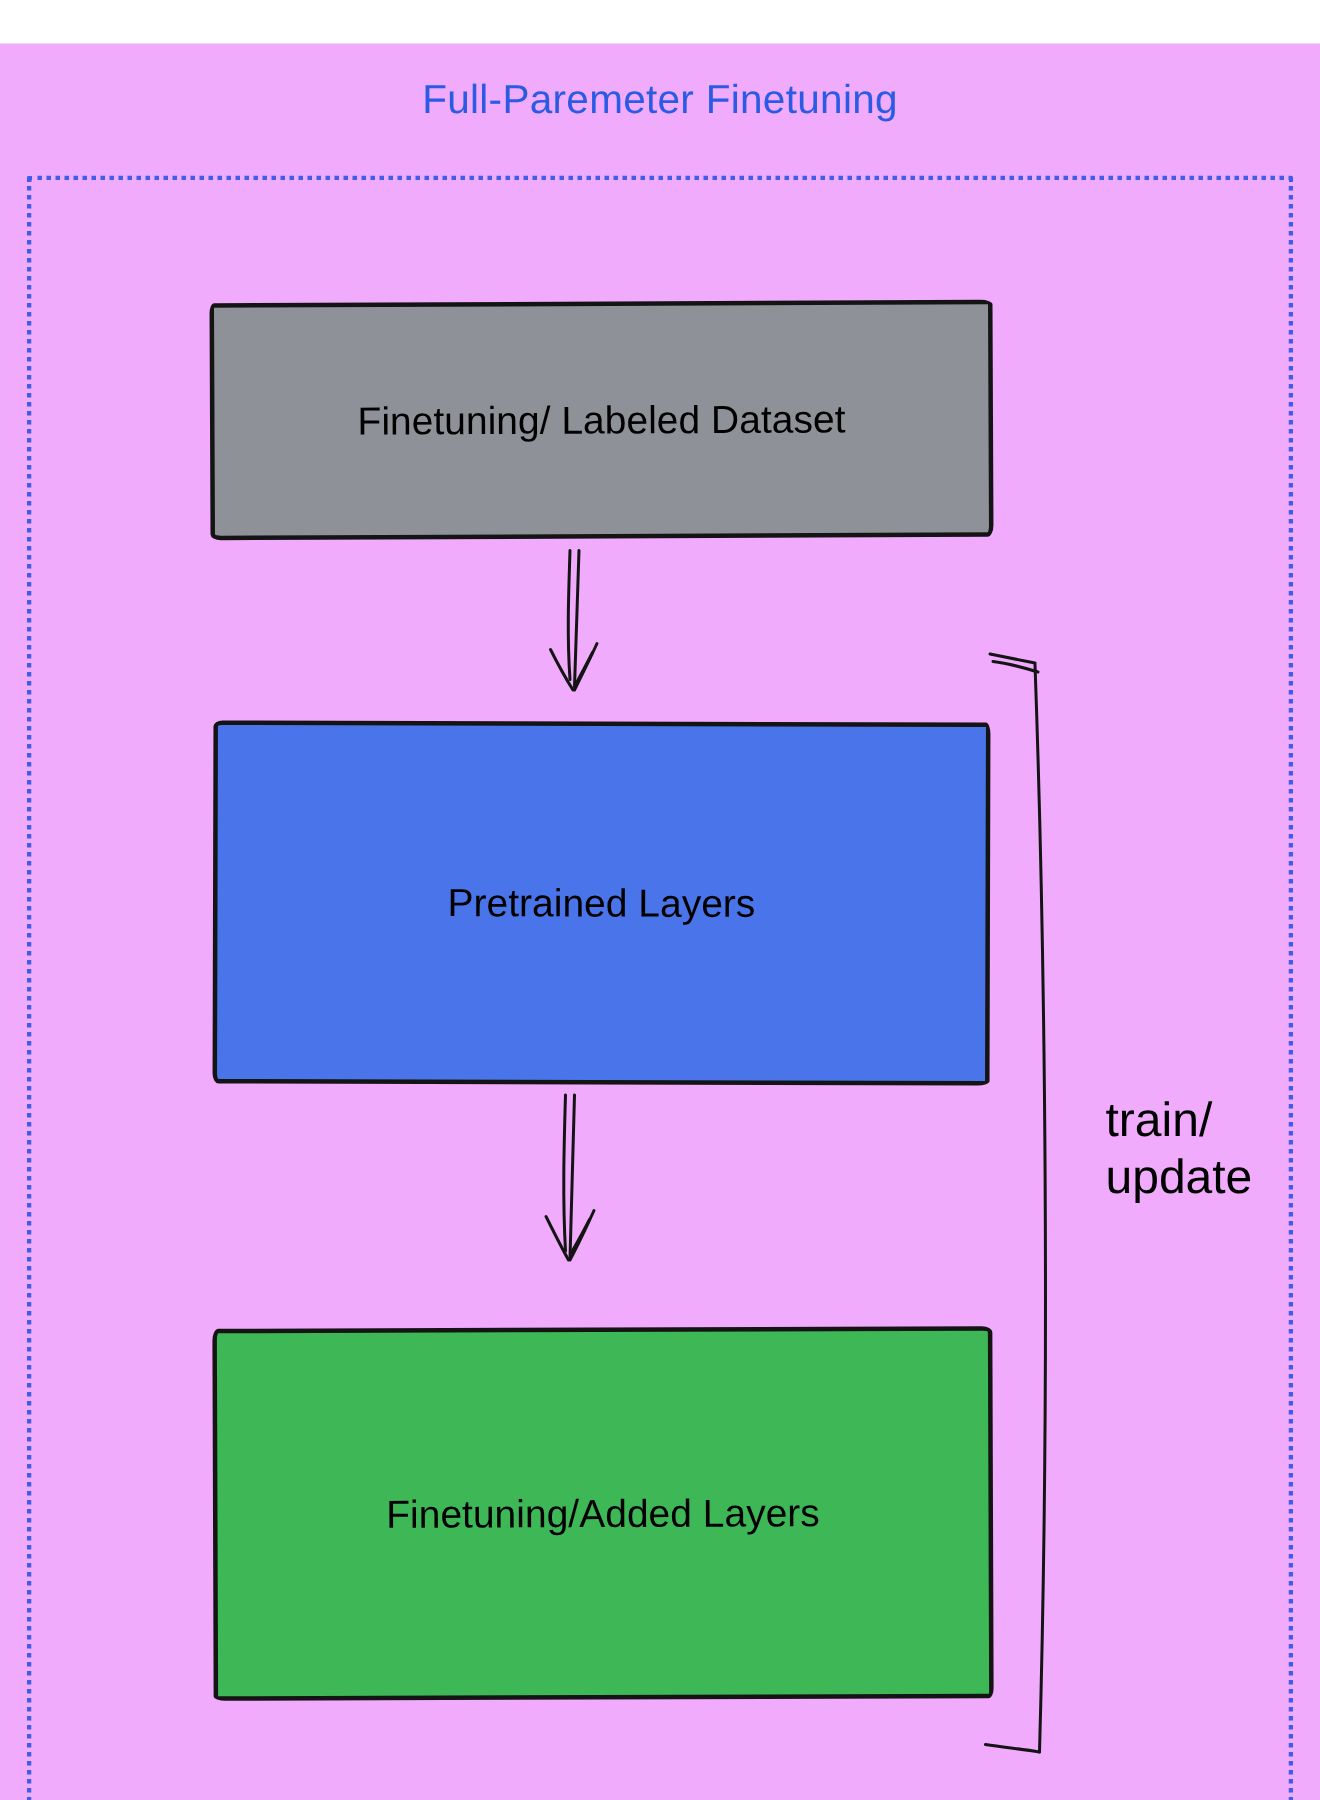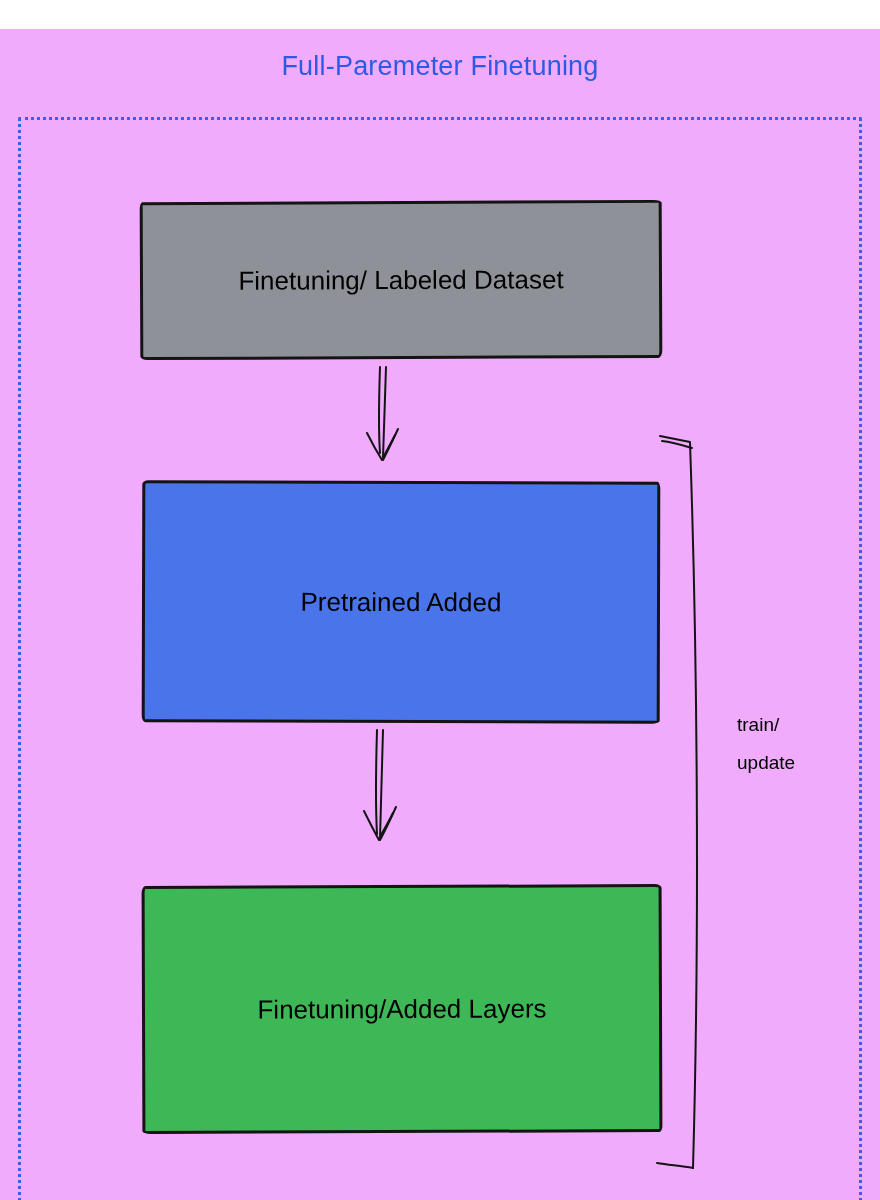--- a/index.html
+++ b/index.html
@@ -84,42 +84,42 @@
   }
   .sketch-layer path {
     fill: none;
     stroke: #141414;
     stroke-width: 2;
     stroke-linecap: round;
   }
   .bracket-label {
     position: absolute;
     left: 737px;
-    top: 677px;
-    font-size: 19px;
+    top: 698px;
+    font-size: 32px;
     line-height: 38px;
     color: #000000;
     white-space: pre-line;
   }
 </style>
 </head>
 <body>
 
 <div class="canvas">
 
   <div class="diagram-title">Full-Paremeter Finetuning</div>
 
   <div class="dotted-frame"></div>
 
   <div class="box box-dataset">
     <span>Finetuning/ Labeled Dataset</span>
   </div>
 
   <div class="box box-pretrained">
-    <span>Pretrained Added</span>
+    <span>Pretrained Layers</span>
   </div>
 
   <div class="box box-classifier">
     <span>Finetuning/Added Layers</span>
   </div>
 
   <svg class="sketch-layer" viewBox="0 0 880 1200">
 
     <g>
       <path d="M380 338 C379 368, 378 396, 380 424"></path>

